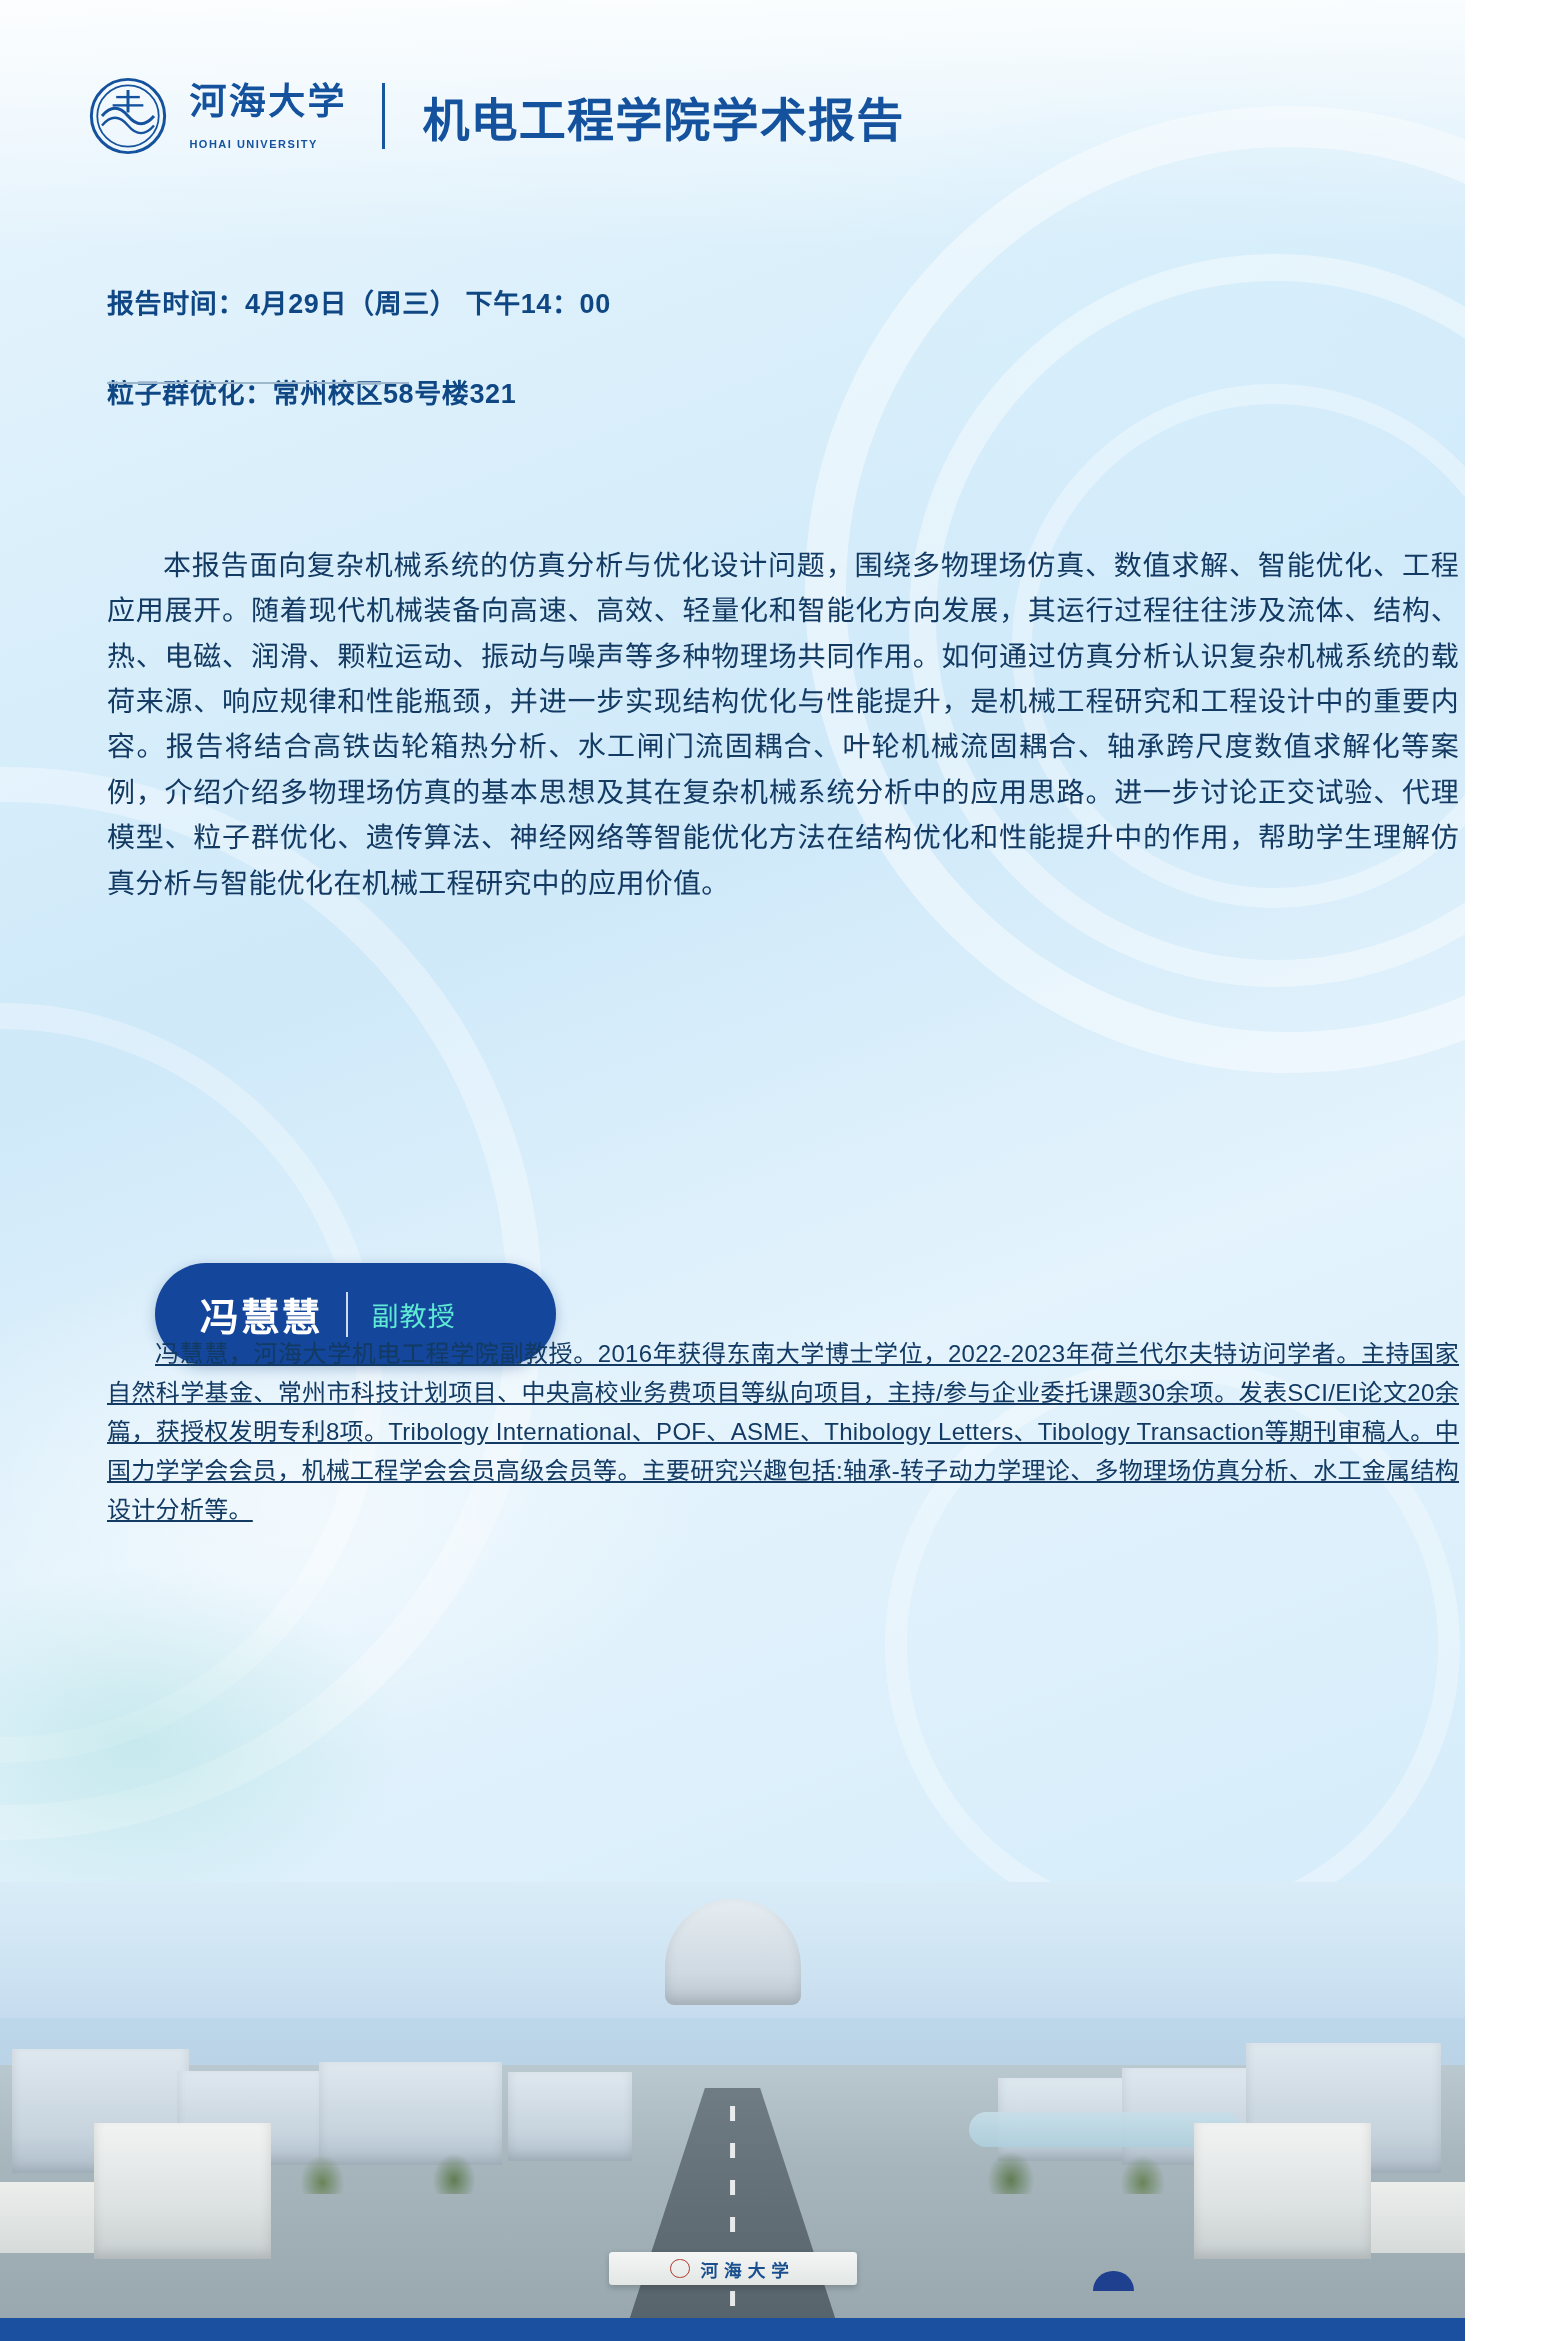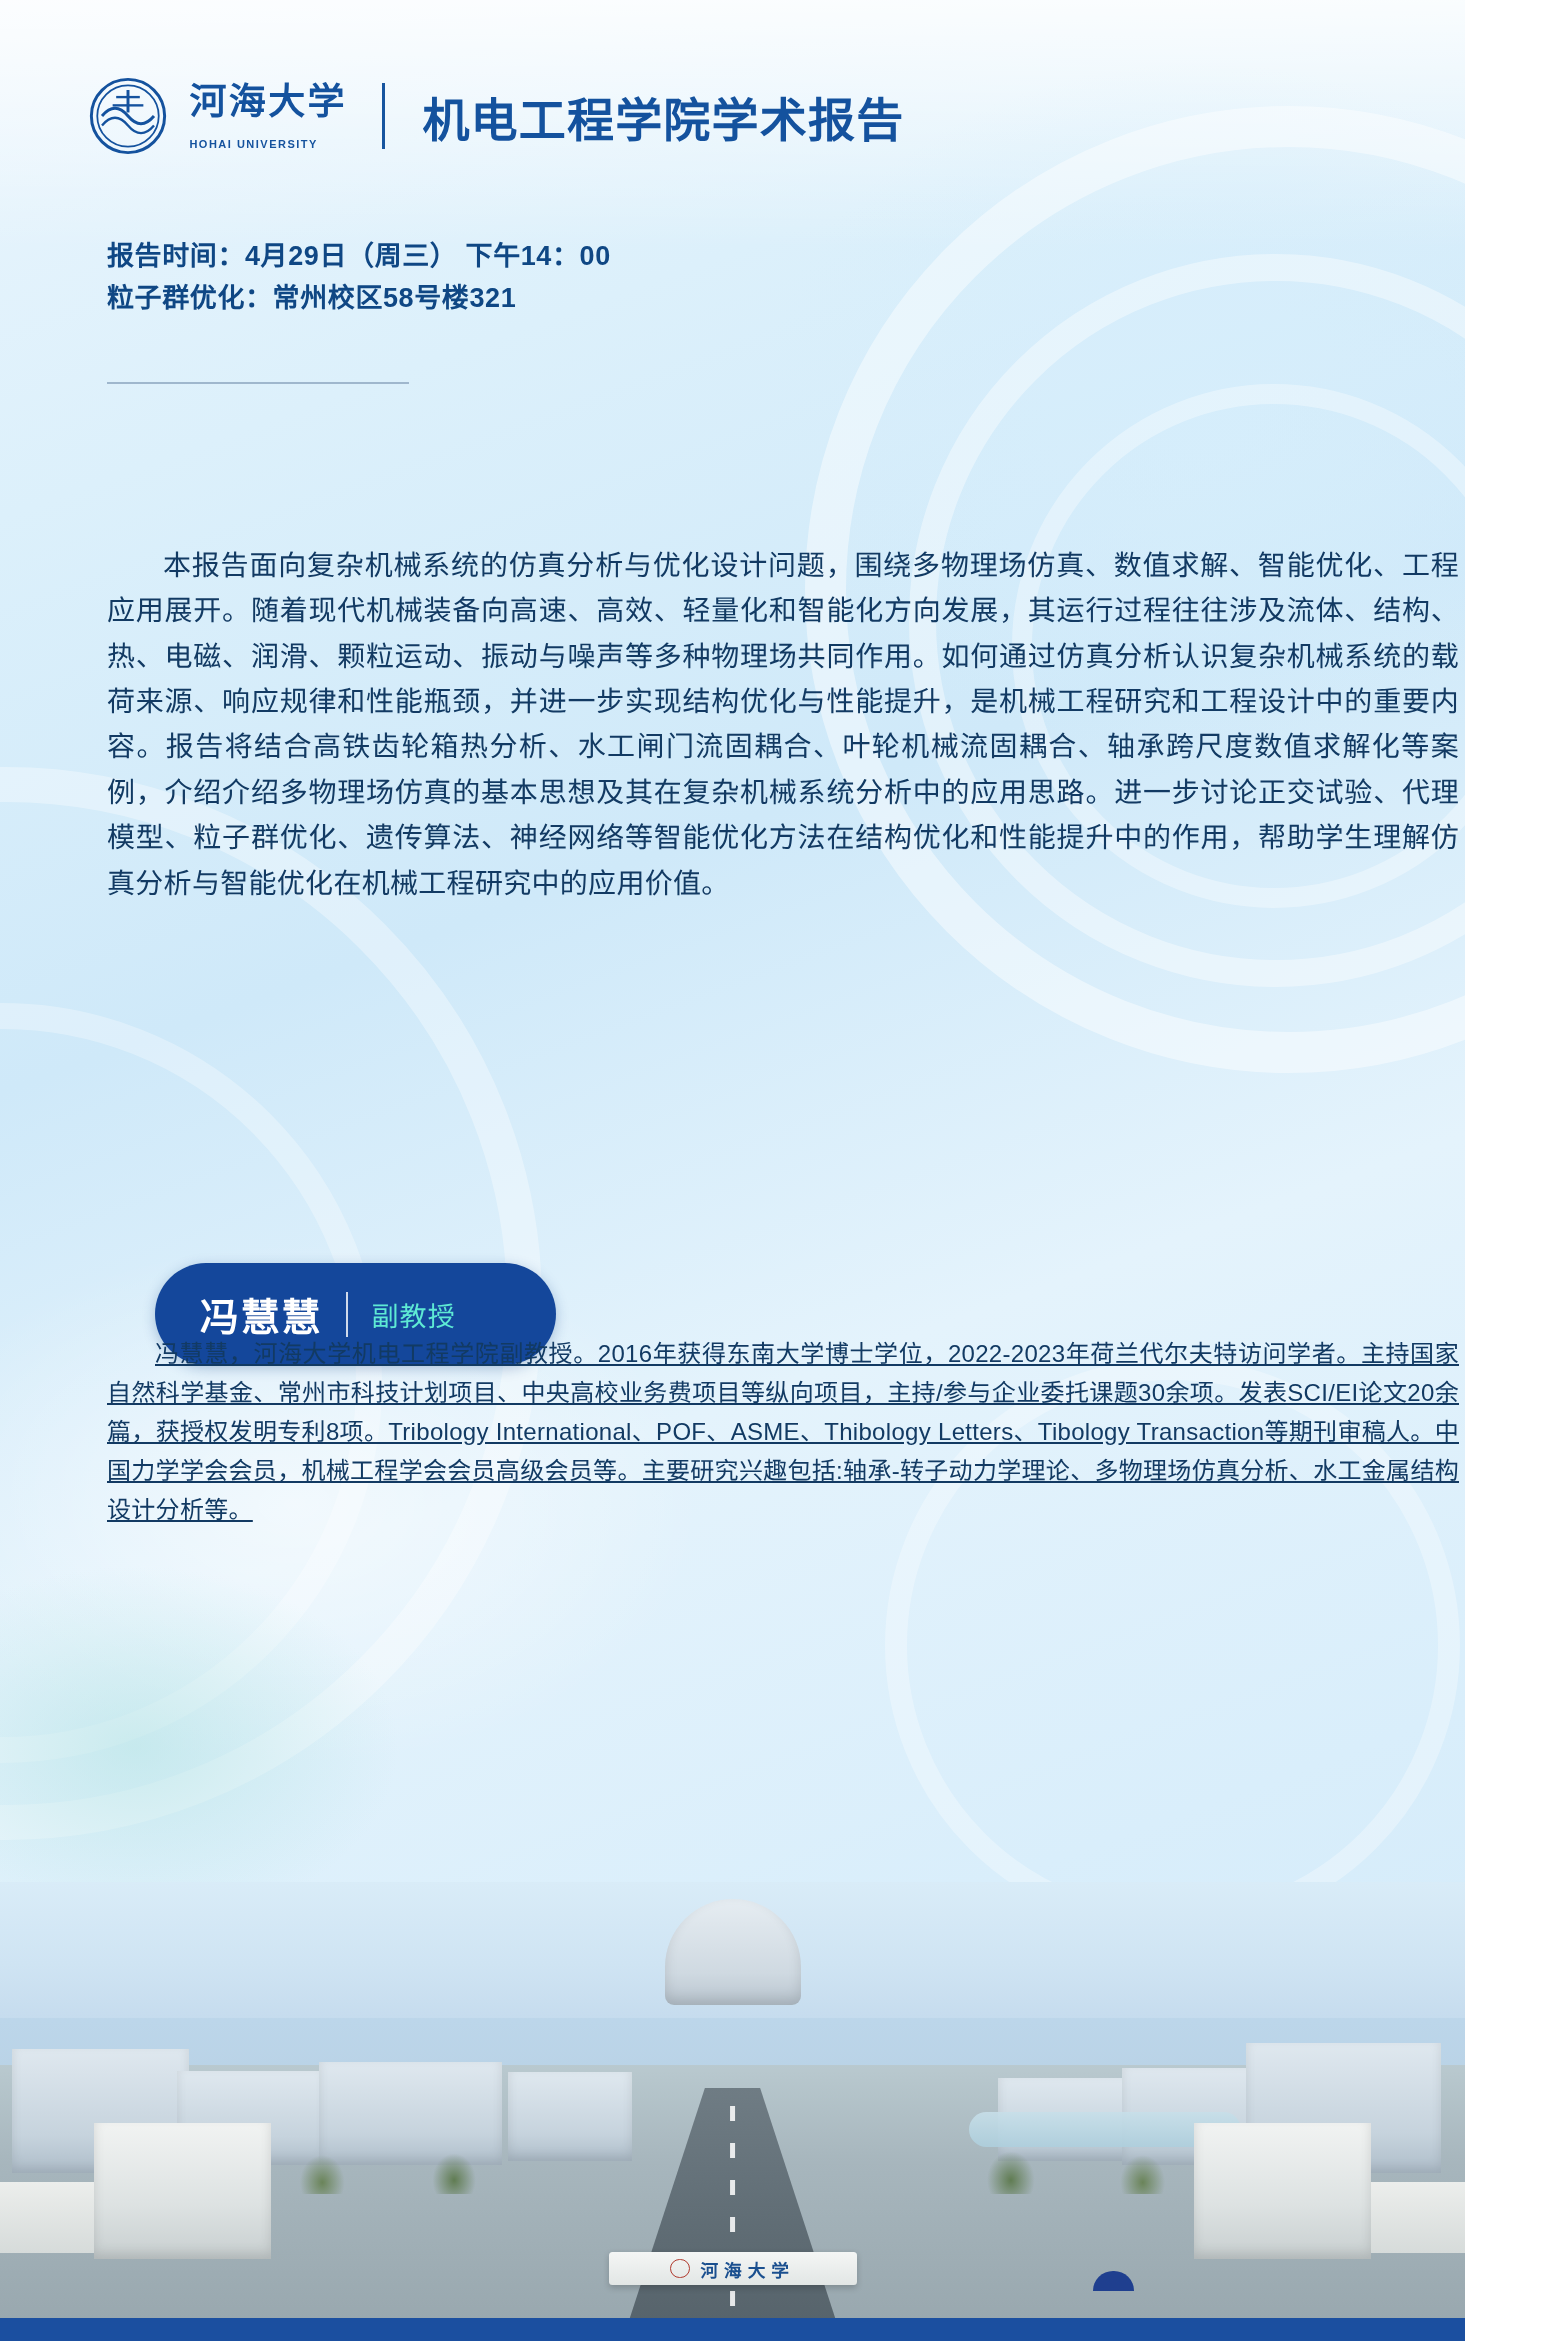--- a/index.html
+++ b/index.html
@@ -113,20 +113,21 @@
     top: 236px;
     color: #10477f;
   }
   .meta-line {
     font-size: 27px;
     font-weight: 700;
     line-height: 1.55;
     letter-spacing: 0.6px;
     color: #0f4784;
     white-space: nowrap;
+    margin-top: 48px;
   }
   .rule {
     position: absolute;
     left: 107px;
     top: 382px;
     width: 302px;
     height: 2.4px;
     background: #9fb7cd;
   }
 

